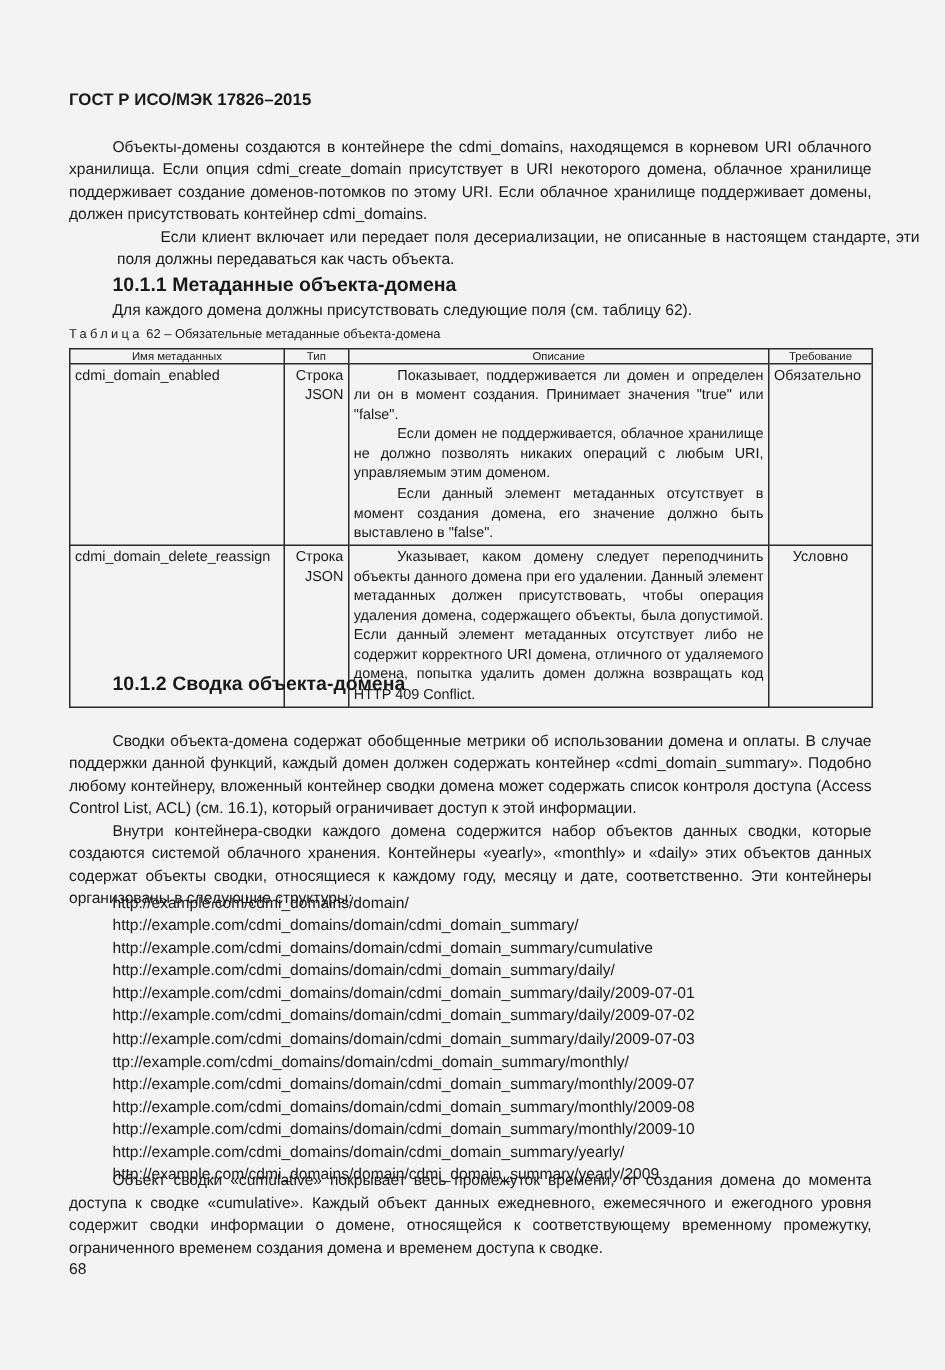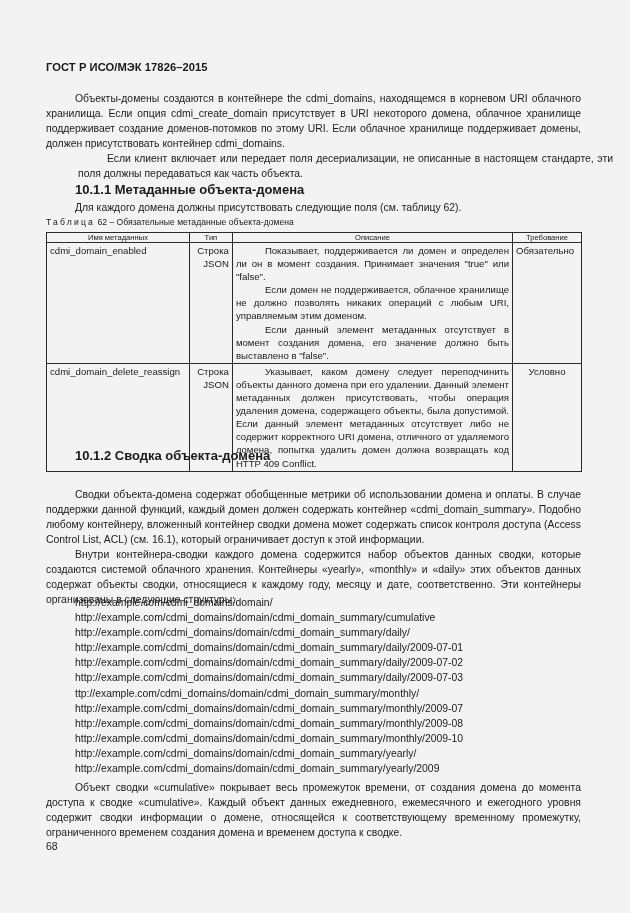--- a/index.html
+++ b/index.html
@@ -95,20 +95,21 @@
       </tr>
     </tbody>
   </table>
 
   <div class="sec" style="top:448px;">10.1.2 Сводка объекта-домена</div>
   <div class="p" style="top:487px;">Сводки объекта-домена содержат обобщенные метрики об использовании домена и оплаты. В случае поддержки данной функций, каждый домен должен содержать контейнер «cdmi_domain_summary». Подобно любому контейнеру, вложенный контейнер сводки домена может содержать список контроля доступа (Access Control List, ACL) (см. 16.1), который ограничивает доступ к этой информации.</div>
   <div class="p" style="top:547px;">Внутри контейнера-сводки каждого домена содержится набор объектов данных сводки, которые создаются системой облачного хранения. Контейнеры «yearly», «monthly» и «daily» этих объектов данных содержат объекты сводки, относящиеся к каждому году, месяцу и дате, соответственно. Эти контейнеры организованы в следующие структуры:</div>
 
   <div class="urls">
     <div class="url-line">http://example.com/cdmi_domains/domain/</div>
+    <div class="url-line">http://example.com/cdmi_domains/domain/cdmi_domain_summary/</div>
     <div class="url-line">http://example.com/cdmi_domains/domain/cdmi_domain_summary/cumulative</div>
     <div class="url-line">http://example.com/cdmi_domains/domain/cdmi_domain_summary/daily/</div>
     <div class="url-line">http://example.com/cdmi_domains/domain/cdmi_domain_summary/daily/2009-07-01</div>
     <div class="url-line">http://example.com/cdmi_domains/domain/cdmi_domain_summary/daily/2009-07-02</div>
     <div class="url-line">http://example.com/cdmi_domains/domain/cdmi_domain_summary/daily/2009-07-03</div>
     <div class="url-line">ttp://example.com/cdmi_domains/domain/cdmi_domain_summary/monthly/</div>
     <div class="url-line">http://example.com/cdmi_domains/domain/cdmi_domain_summary/monthly/2009-07</div>
     <div class="url-line">http://example.com/cdmi_domains/domain/cdmi_domain_summary/monthly/2009-08</div>
     <div class="url-line">http://example.com/cdmi_domains/domain/cdmi_domain_summary/monthly/2009-10</div>
     <div class="url-line">http://example.com/cdmi_domains/domain/cdmi_domain_summary/yearly/</div>

